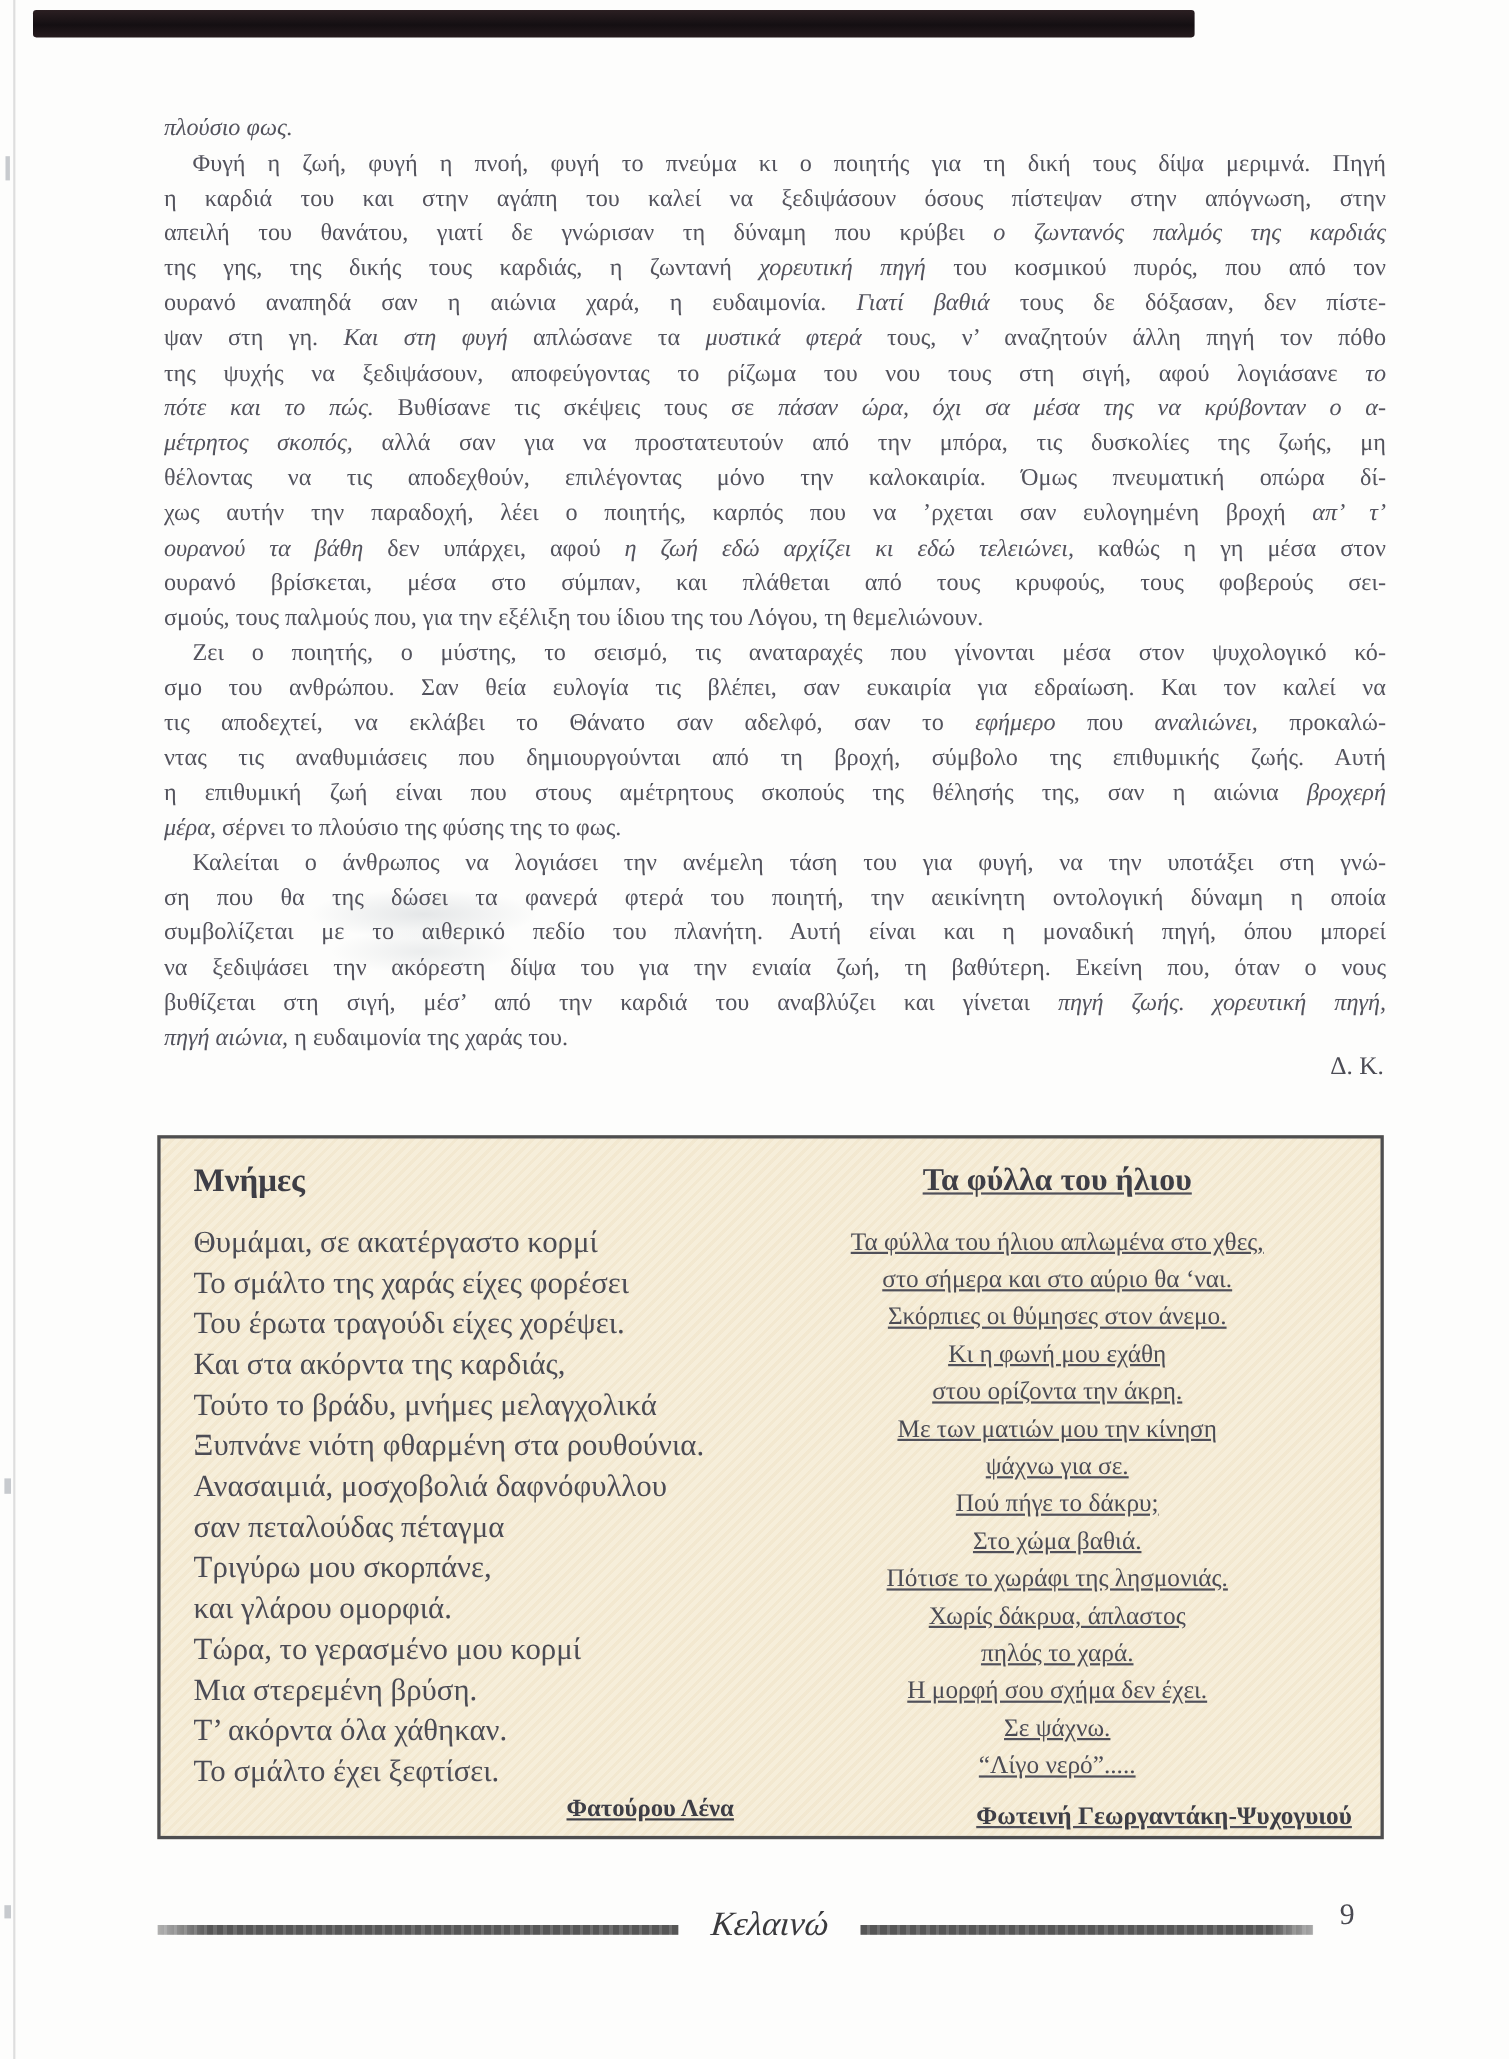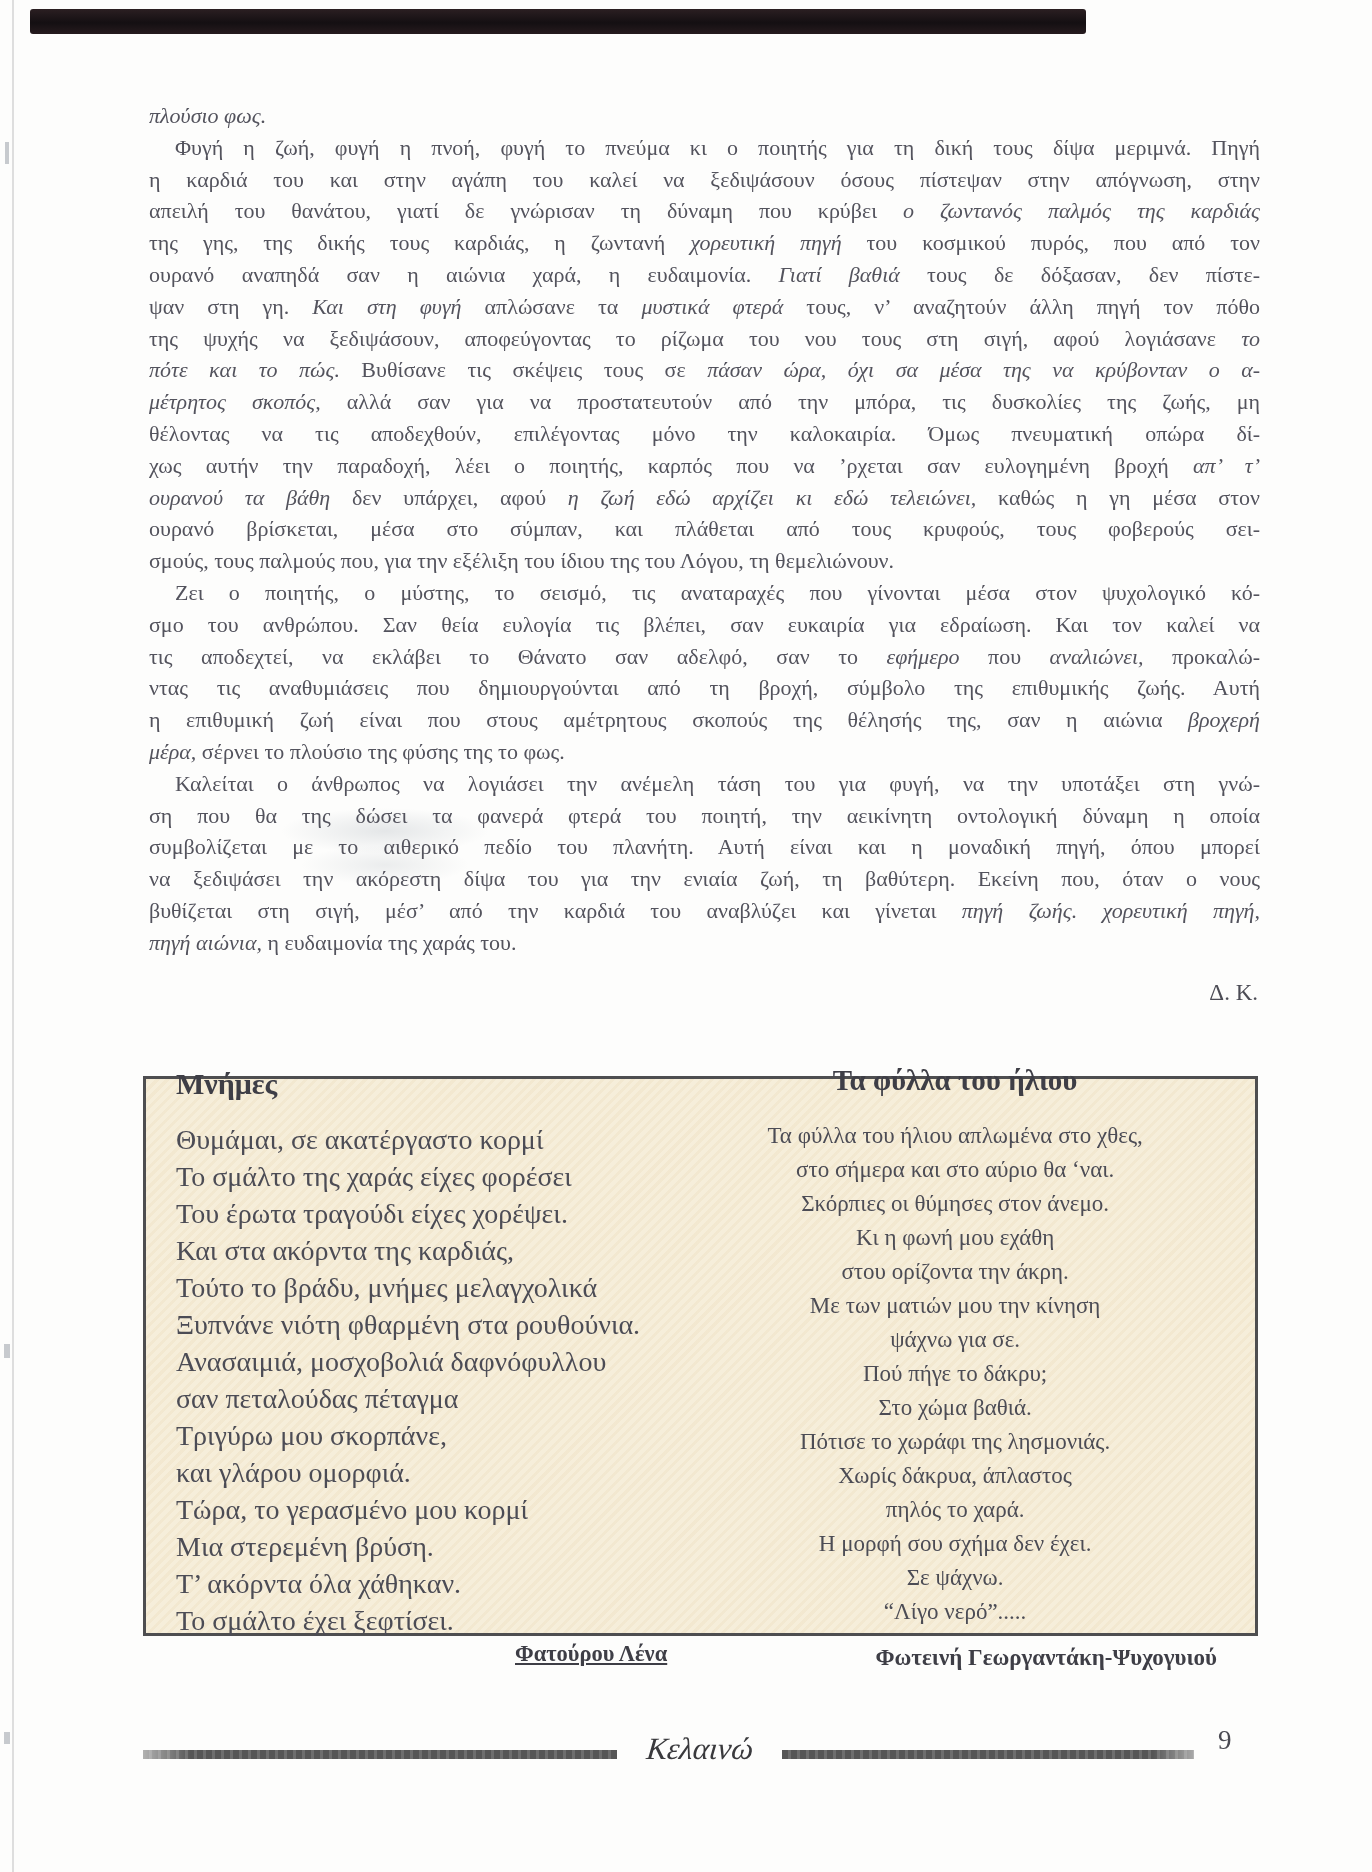--- a/index.html
+++ b/index.html
@@ -25,30 +25,30 @@
   #smudge-2{left:300px;top:845px;width:170px;height:40px;
     background:radial-gradient(ellipse at center,rgba(140,150,160,.16),transparent 70%);}
 
   
   #prose{position:absolute;left:120px;top:100px;width:1140px;
     font-size:22px;line-height:31.8px;color:#53535d;}
   .pline{text-align:justify;text-align-last:justify;white-space:normal;margin-left:29px;}
   .pline.plast{text-align-last:left;}
   .pline.pindent{text-indent:26px;}
   .it{font-style:italic;}
-  #signature{position:absolute;right:114px;top:980px;font-size:23px;color:#4c4c55;}
+  #signature{position:absolute;right:114px;top:956px;font-size:23px;color:#4c4c55;}
 
   
-  #poem-box{position:absolute;left:143px;top:1076px;width:1115px;height:560px;
+  #poem-box{position:absolute;left:143px;top:1032px;width:1115px;height:640px;
     box-sizing:border-box;border:3px solid #4e4e50;
     background-color:#f6eeda;
     background-image:repeating-linear-gradient(135deg,rgba(223,197,148,.14) 0 3px,rgba(255,255,255,0) 3px 7px);
-    display:flex;align-items:center;}
+    display:flex;}
   #poem-left-col{width:47%;box-sizing:border-box;padding:16px 0 0 30px;}
-  #poem-right-col{flex:1;box-sizing:border-box;padding:20px 12px 0 0;text-align:center;}
+  #poem-right-col{flex:1;box-sizing:border-box;padding:20px 0 0 0;text-align:center;text-decoration:underline;}
   .poem-title{font-weight:bold;color:#3e3e46;}
   #poem-left-title{font-size:30px;margin:6px 0 20px 0;}
   #poem-right-title{font-size:29px;margin:2px 0 22px 0;}
   #poem-left-lines .poem-line{font-size:28px;line-height:37px;color:#4c4c55;text-align:left;}
   #poem-right-lines .poem-line{font-size:23px;line-height:34px;color:#4c4c55;}
   #poem-left-author{margin-top:2px;text-align:right;font-weight:bold;font-size:22.5px;color:#3e3e46;text-decoration:underline;}
   #poem-right-author{margin-top:16px;text-align:right;padding-right:26px;font-weight:bold;font-size:23px;color:#3e3e46;}
 
   
   .footer-bar{position:absolute;top:1750px;height:9px;

